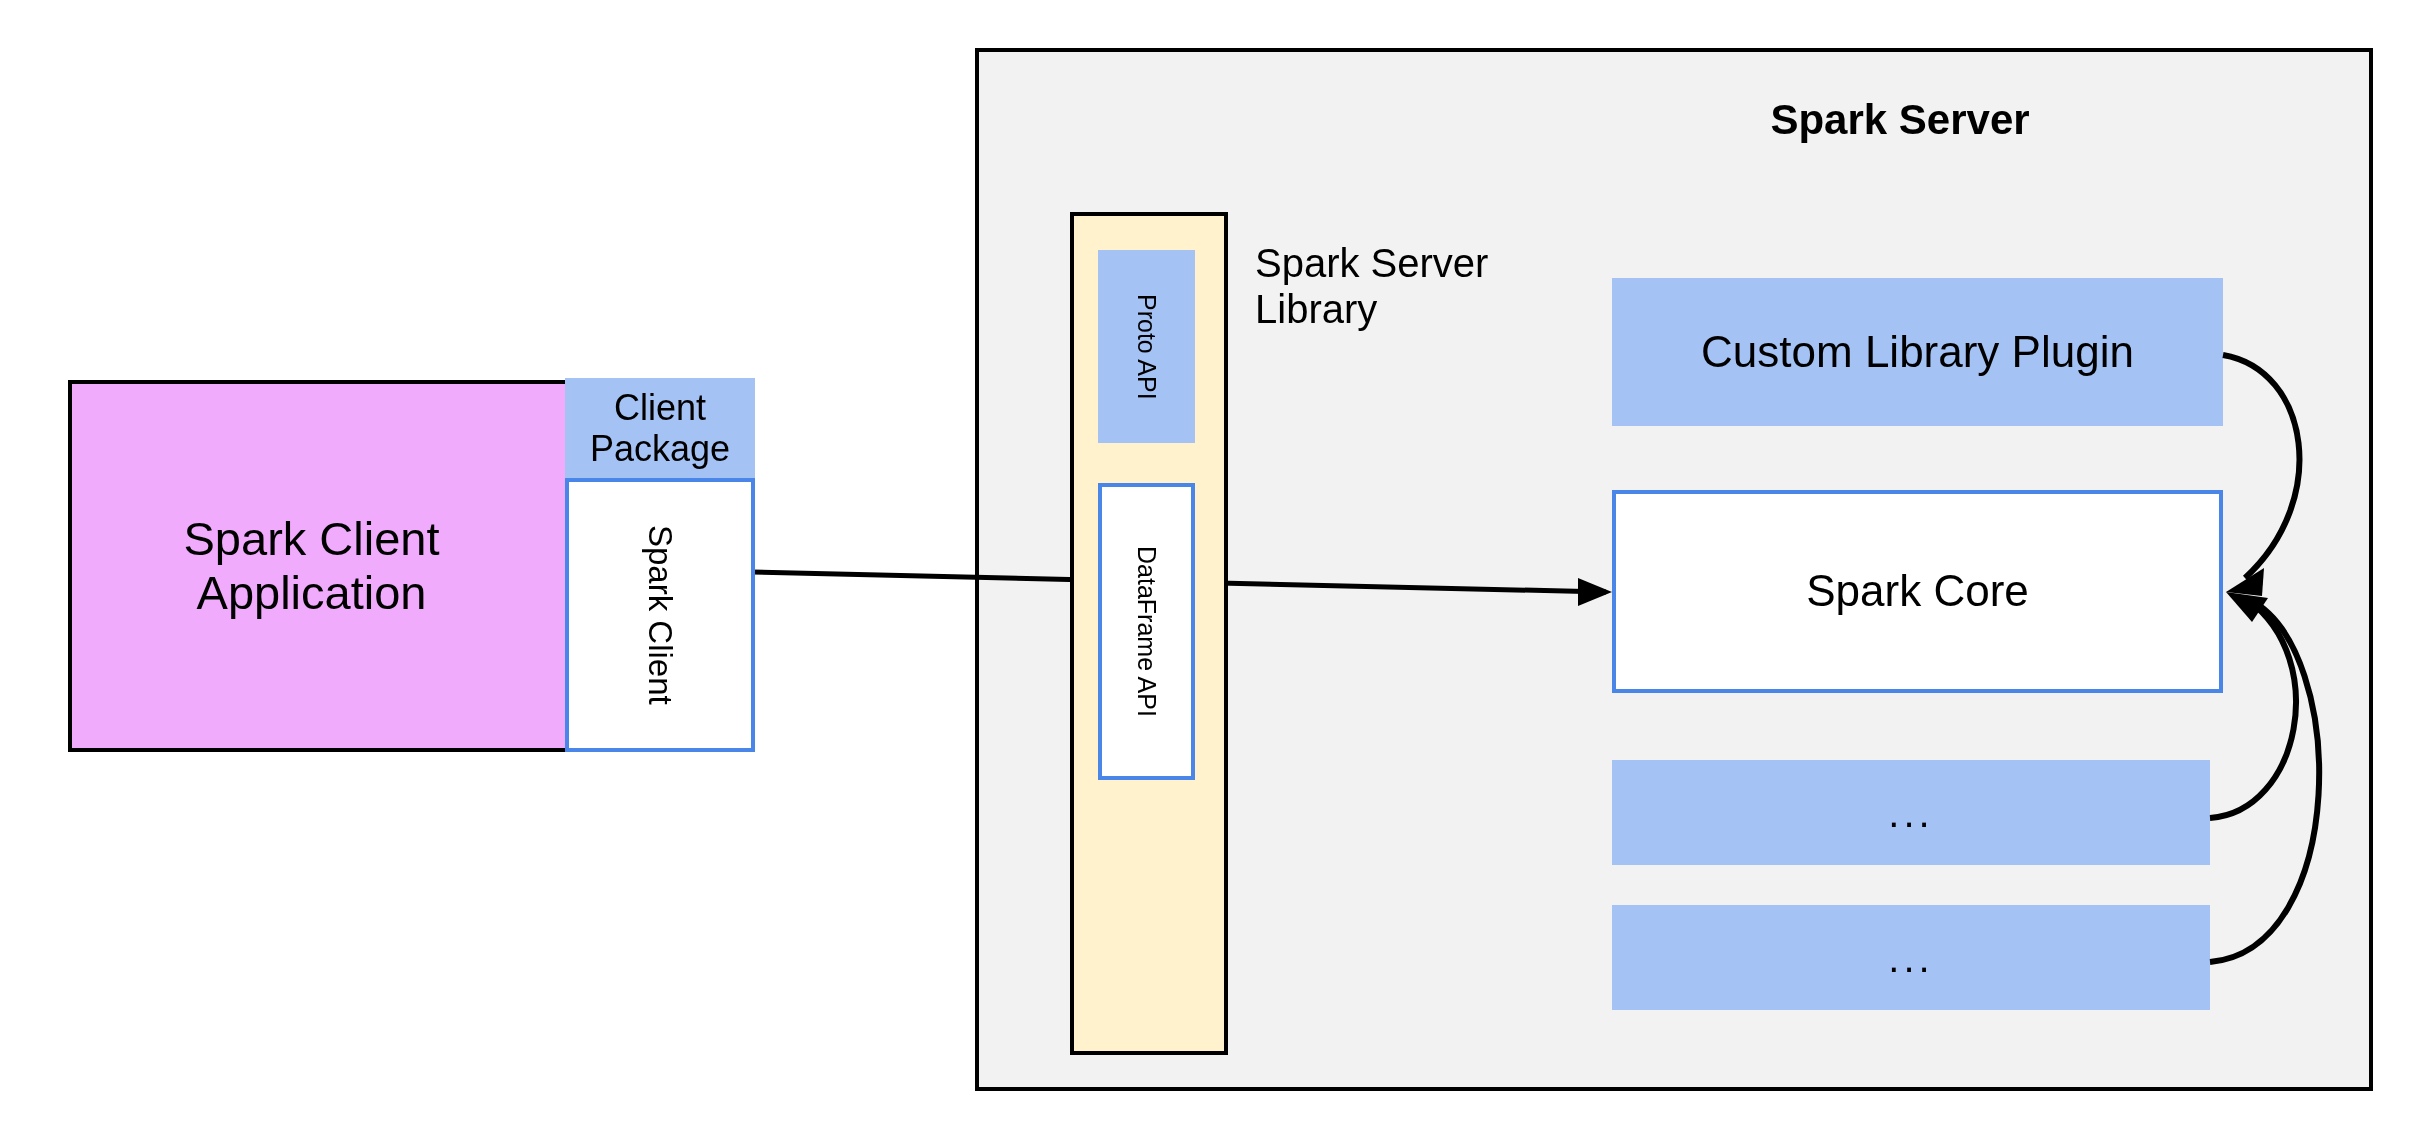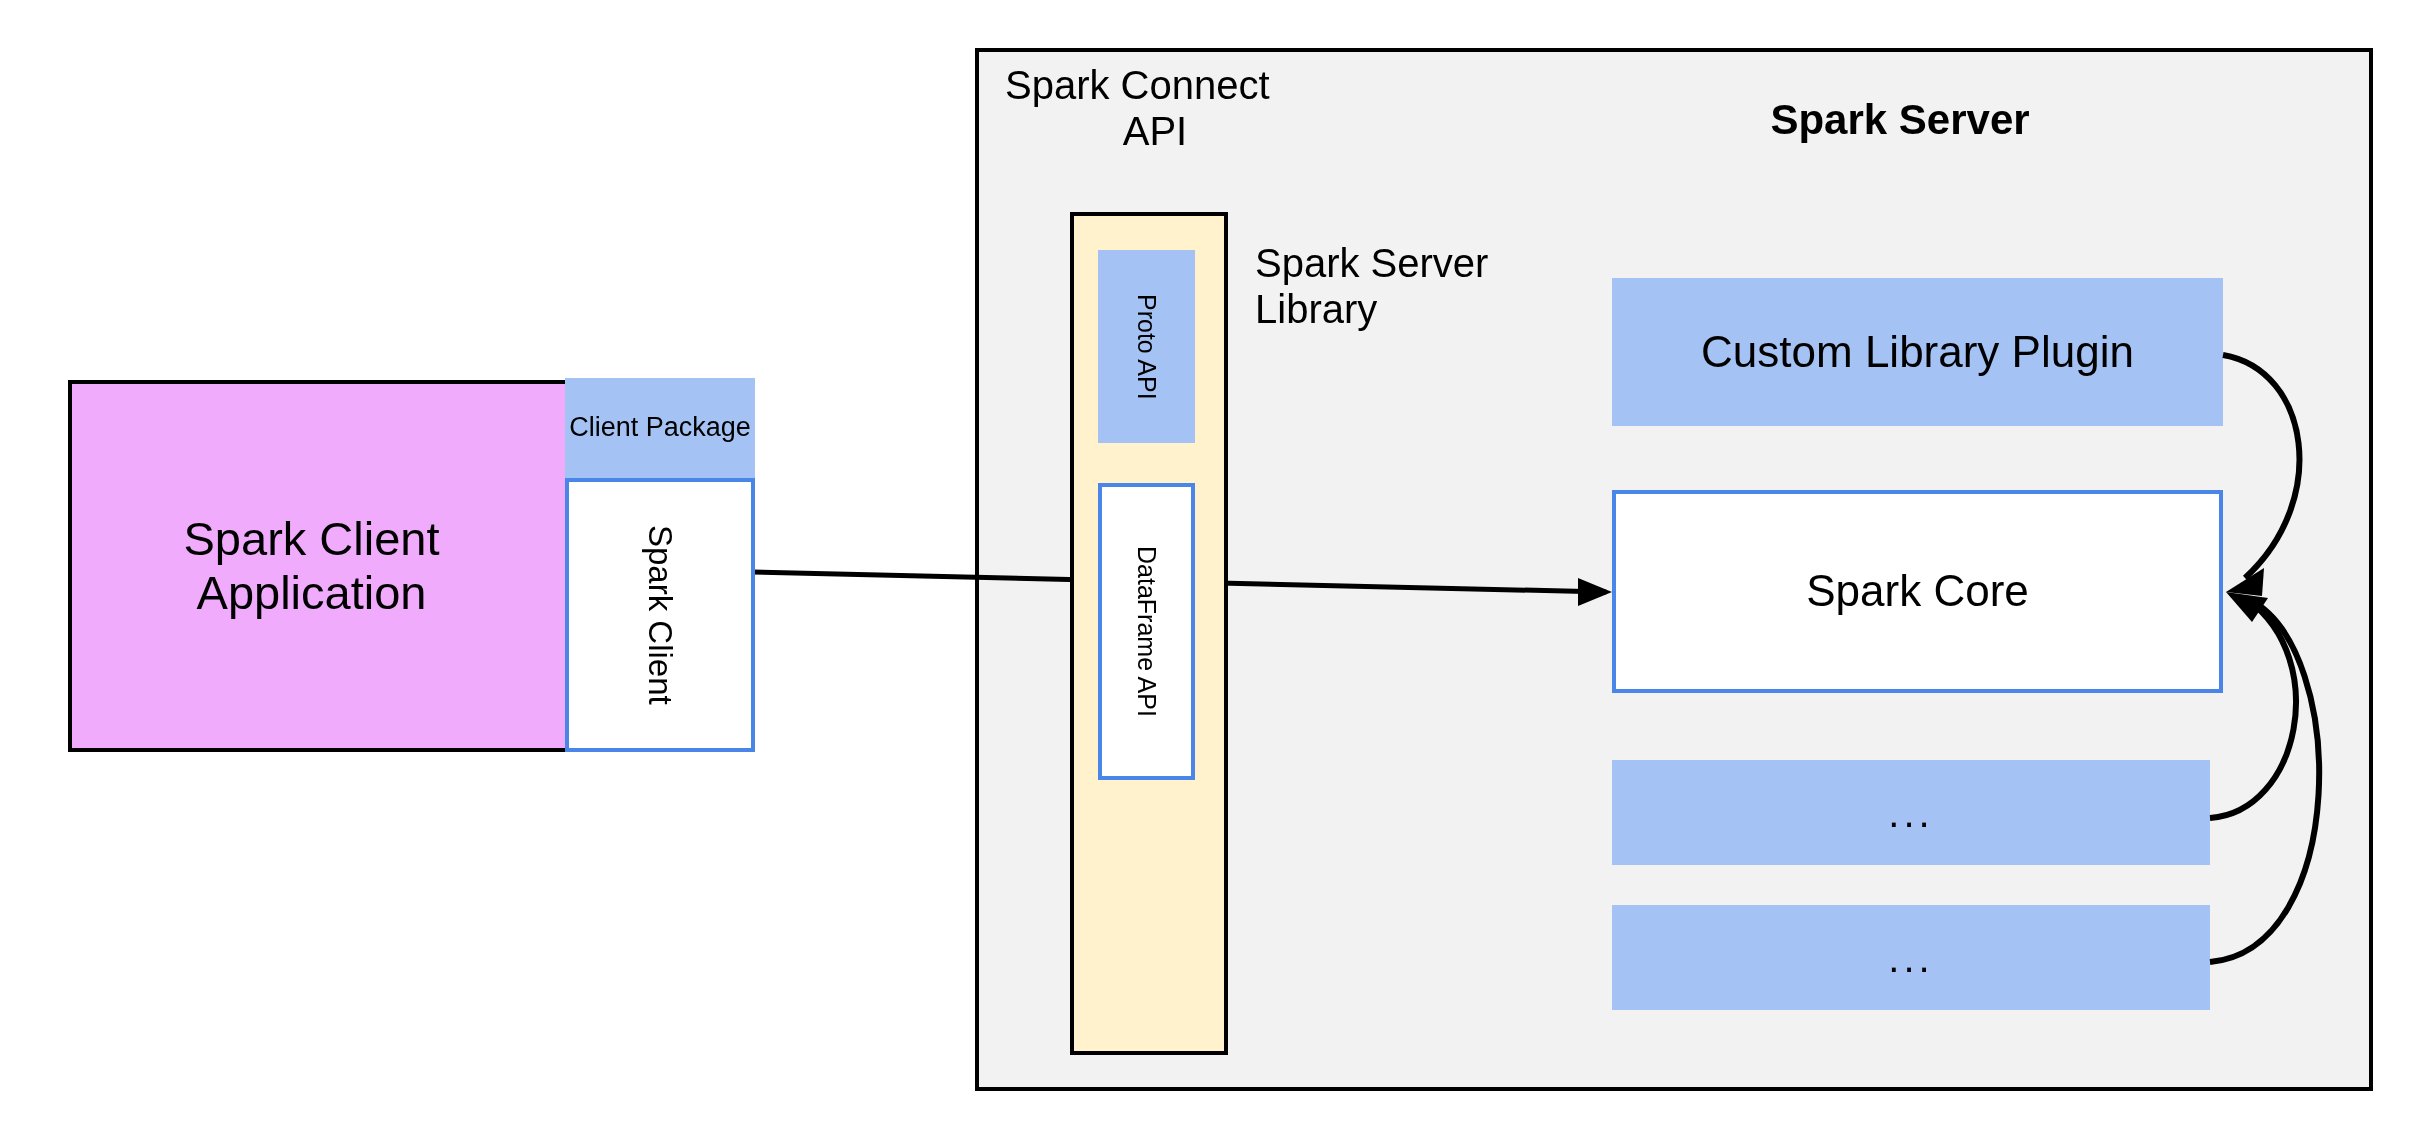--- a/index.html
+++ b/index.html
@@ -51,21 +51,21 @@
   #client-app .label {
     padding-right: 40px;
   }
   
   #client-package {
     left: 565px;
     top: 378px;
     width: 190px;
     height: 100px;
     background: #a4c2f4;
-    font-size: 27px;
+    font-size: 36px;
     z-index: 4;
     justify-content: center;
   }
   
   #spark-client {
     left: 565px;
     top: 478px;
     width: 190px;
     height: 274px;
     background: #ffffff;
@@ -217,24 +217,20 @@
   </div>
 
   <div class="box" id="client-package">
     <span>Client Package</span>
   </div>
 
   <div class="box" id="spark-client">
     <span class="vtext">Spark Client</span>
   </div>
 
-  <div class="box" id="spark-connect-api-label">
-    <span class="l1">Spark Connect</span>
-    <span class="l2">API</span>
-  </div>
 
   <div class="box" id="spark-server-title">Spark Server</div>
 
   <div class="box" id="spark-server-library-label">
     <span class="l1">Spark Server</span>
     <span class="l2">Library</span>
   </div>
 
   <div class="box" id="server-library-column"></div>
 

